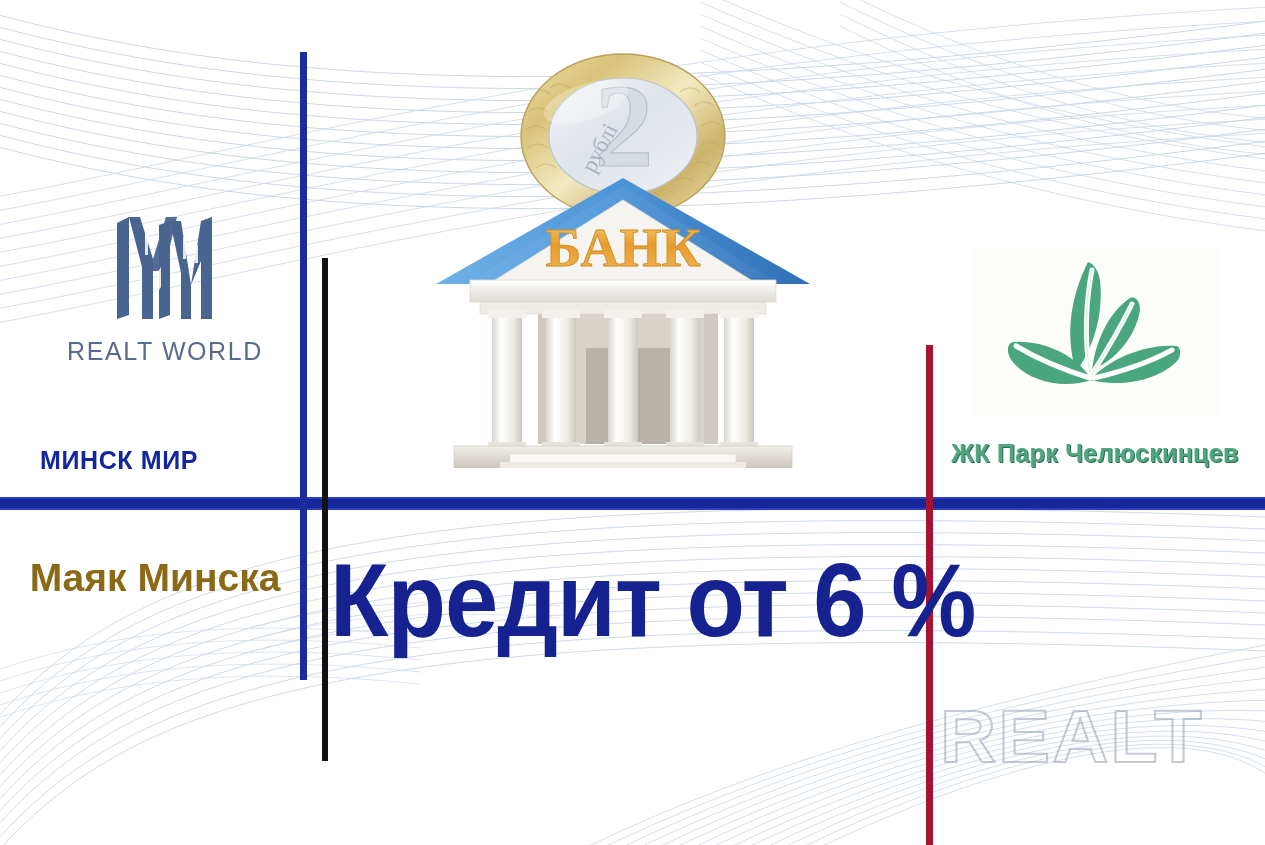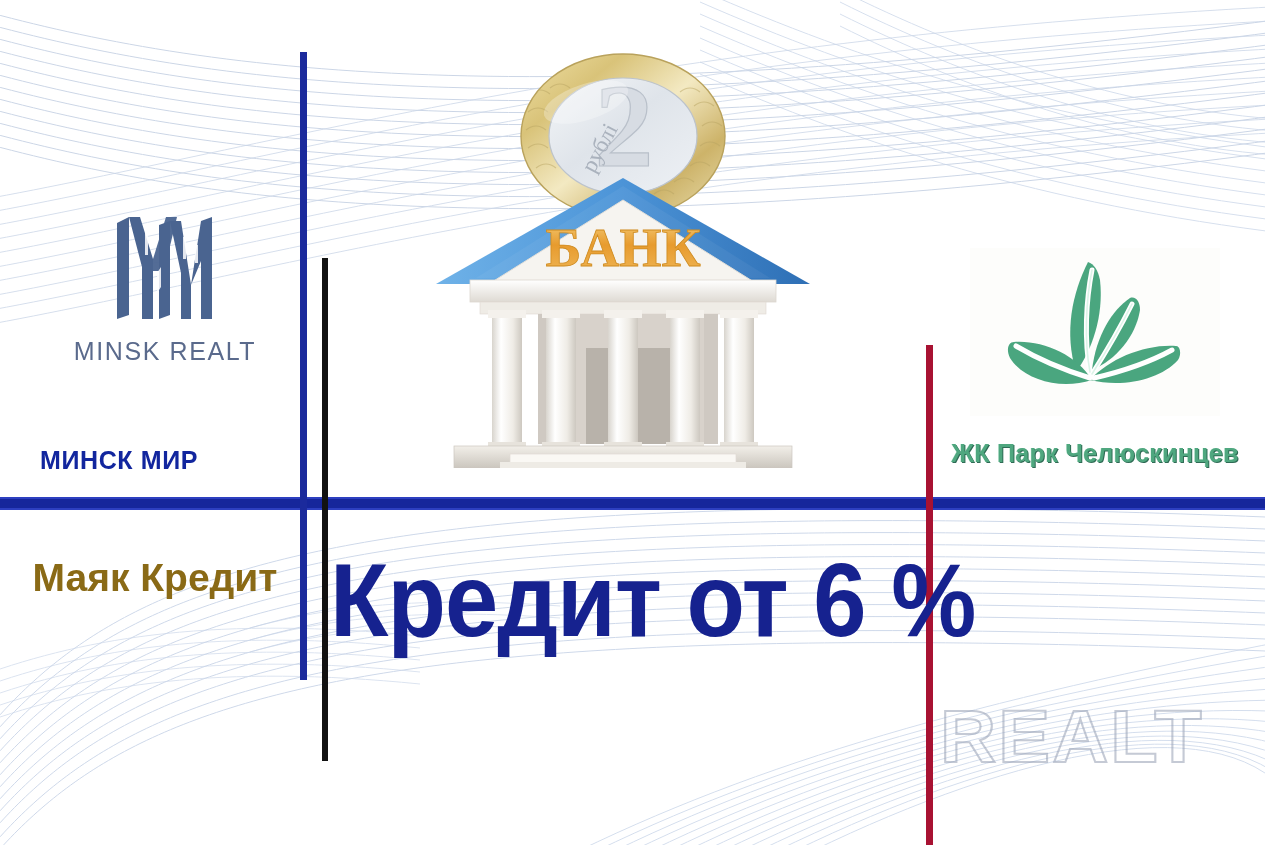--- a/index.html
+++ b/index.html
@@ -292,26 +292,26 @@
         <path d="M82,70 L92,6 L103,2 L103,104 L92,104 L92,46 Z"></path>
       </g>
 
       <g fill="#ffffff" opacity="0.85">
         <path d="M36,18 L39,18 L39,40 L36,40 Z"></path>
         <path d="M48,58 L52,52 L52,72 L48,78 Z"></path>
         <path d="M74,22 L77,22 L77,44 L74,44 Z"></path>
         <path d="M86,30 L89,30 L89,48 L86,48 Z"></path>
       </g>
     </svg>
-    <div class="mw-latin">MINSK REALT</div>
+    <div class="mw-latin">REALT WORLD</div>
   </div>
 
   <div class="mw-cyr">МИНСК МИР</div>
 
-  <div class="mayak">Маяк Кредит</div>
+  <div class="mayak">Маяк Минска</div>
 
   <div class="bank-art">
     <svg viewBox="0 0 420 420">
       <defs>
         <linearGradient id="coinRing" x1="0" y1="0" x2="1" y2="1">
           <stop offset="0%" stop-color="#efe0a6"></stop>
           <stop offset="25%" stop-color="#d9c379"></stop>
           <stop offset="50%" stop-color="#f3e9c2"></stop>
           <stop offset="75%" stop-color="#cdb369"></stop>
           <stop offset="100%" stop-color="#eadfb0"></stop>

